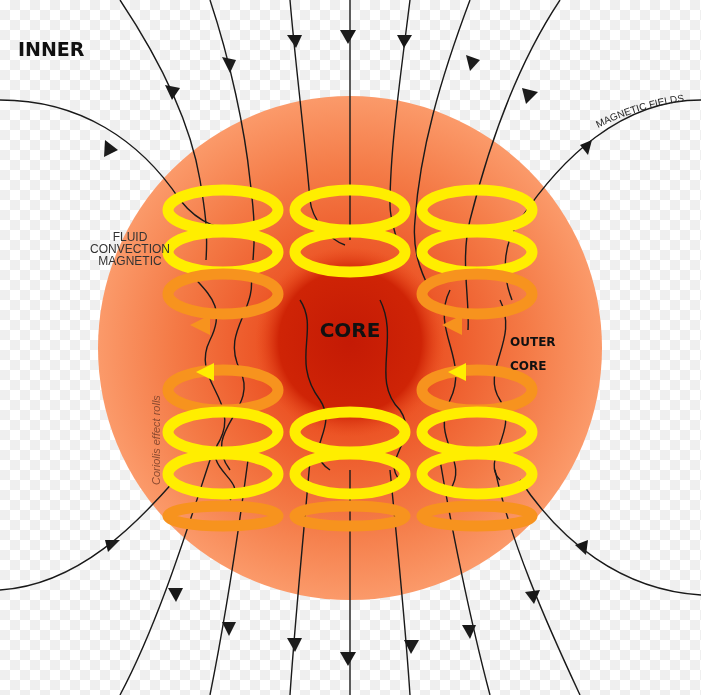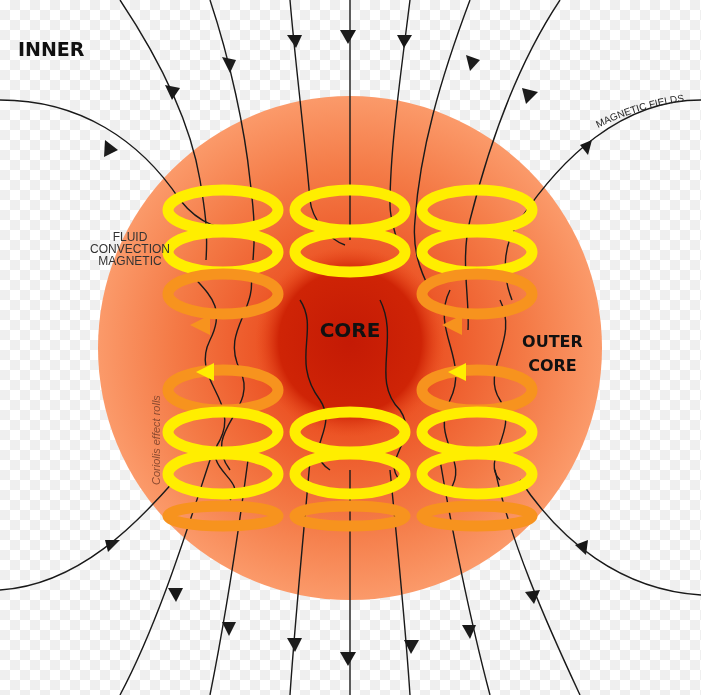--- a/index.html
+++ b/index.html
@@ -143,21 +143,21 @@
 
   <text id="coriolis" x="0" y="0" transform="translate(160,485) rotate(-90)" font-family="Liberation Sans, sans-serif" font-style="italic" font-size="11" fill="#8a4a30">Coriolis effect rolls</text>
 </svg>
 
 <div class="lbl" style="left:18px;top:38px;font-size:19px;">INNER</div>
 
 <div class="lbl" style="left:305px;top:318px;width:90px;text-align:center;font-size:20px;line-height:24px;">
   <div>CORE</div>
 </div>
 
-<div class="lbl" style="left:510px;top:330px;width:85px;text-align:center;font-size:16px;line-height:24px;">
+<div class="lbl" style="left:510px;top:330px;width:85px;font-size:12px;line-height:24px;">
   <div>OUTER</div>
   <div>CORE</div>
 </div>
 
 <div class="small" style="left:90px;top:231px;width:80px;">
   <div>FLUID</div>
   <div>CONVECTION</div>
   <div>MAGNETIC</div>
 </div>
 

